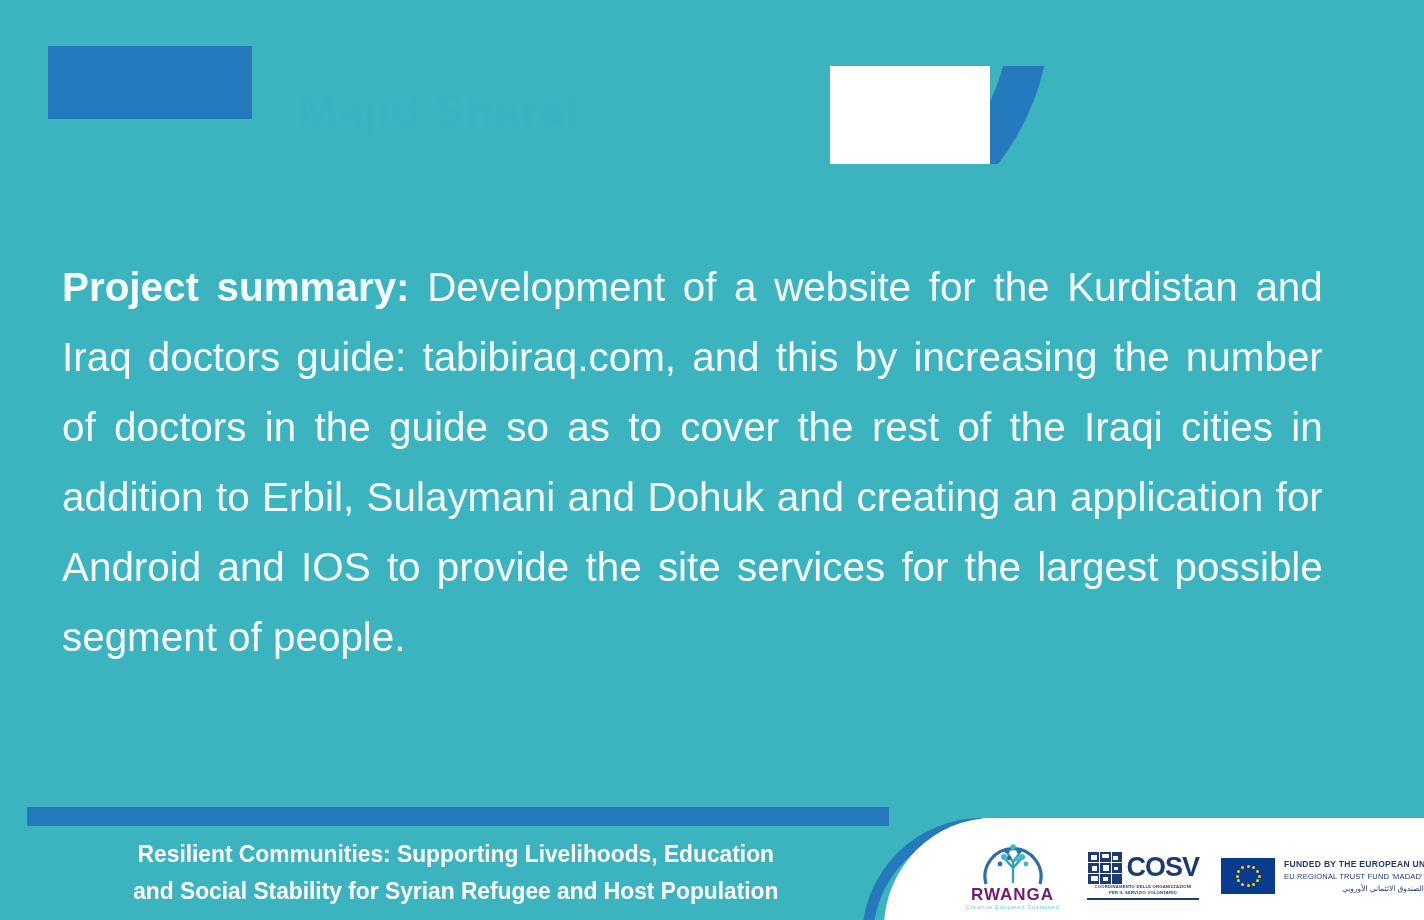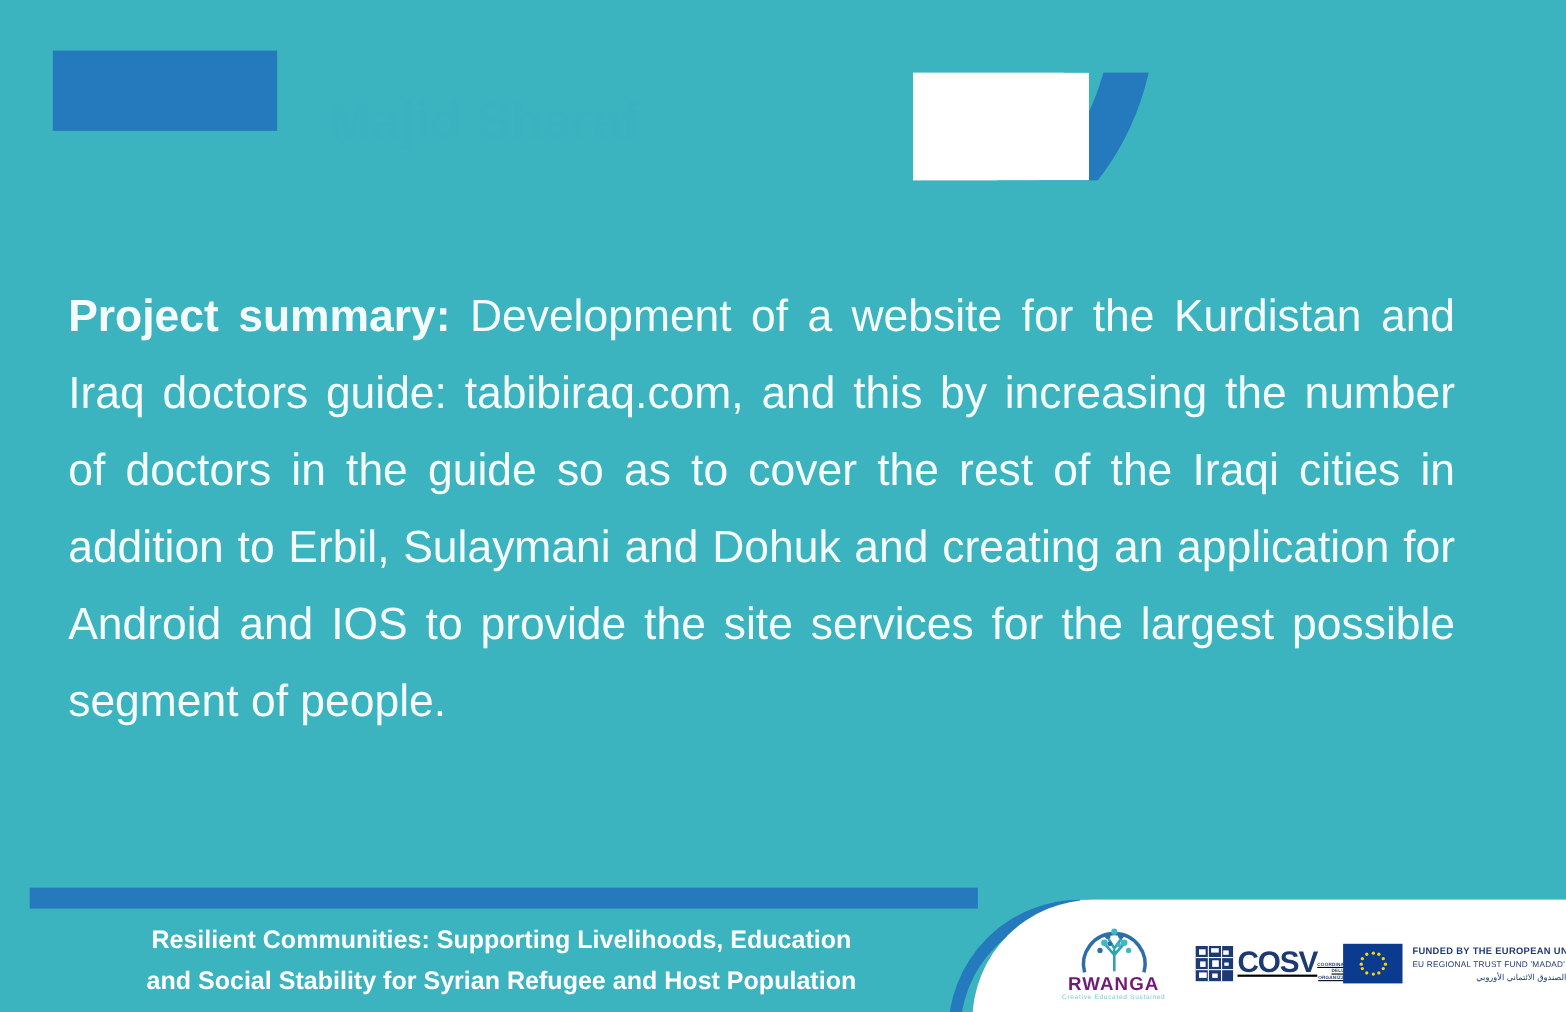--- a/index.html
+++ b/index.html
@@ -223,23 +223,23 @@
   }
   .rwanga-tag {
     font-size: 6px;
     color: #7fcad4;
     letter-spacing: 0.6px;
     line-height: 8px;
     white-space: nowrap;
   }
   .logo-cosv {
     display: flex;
+    flex-direction: column;
     align-items: flex-end;
     width: 112px;
-    text-decoration: underline;
   }
   .cosv-top {
     display: flex;
     align-items: stretch;
     height: 32px;
   }
   .cosv-globe {
     width: 34px;
     height: 32px;
     background: #1e3a73;

